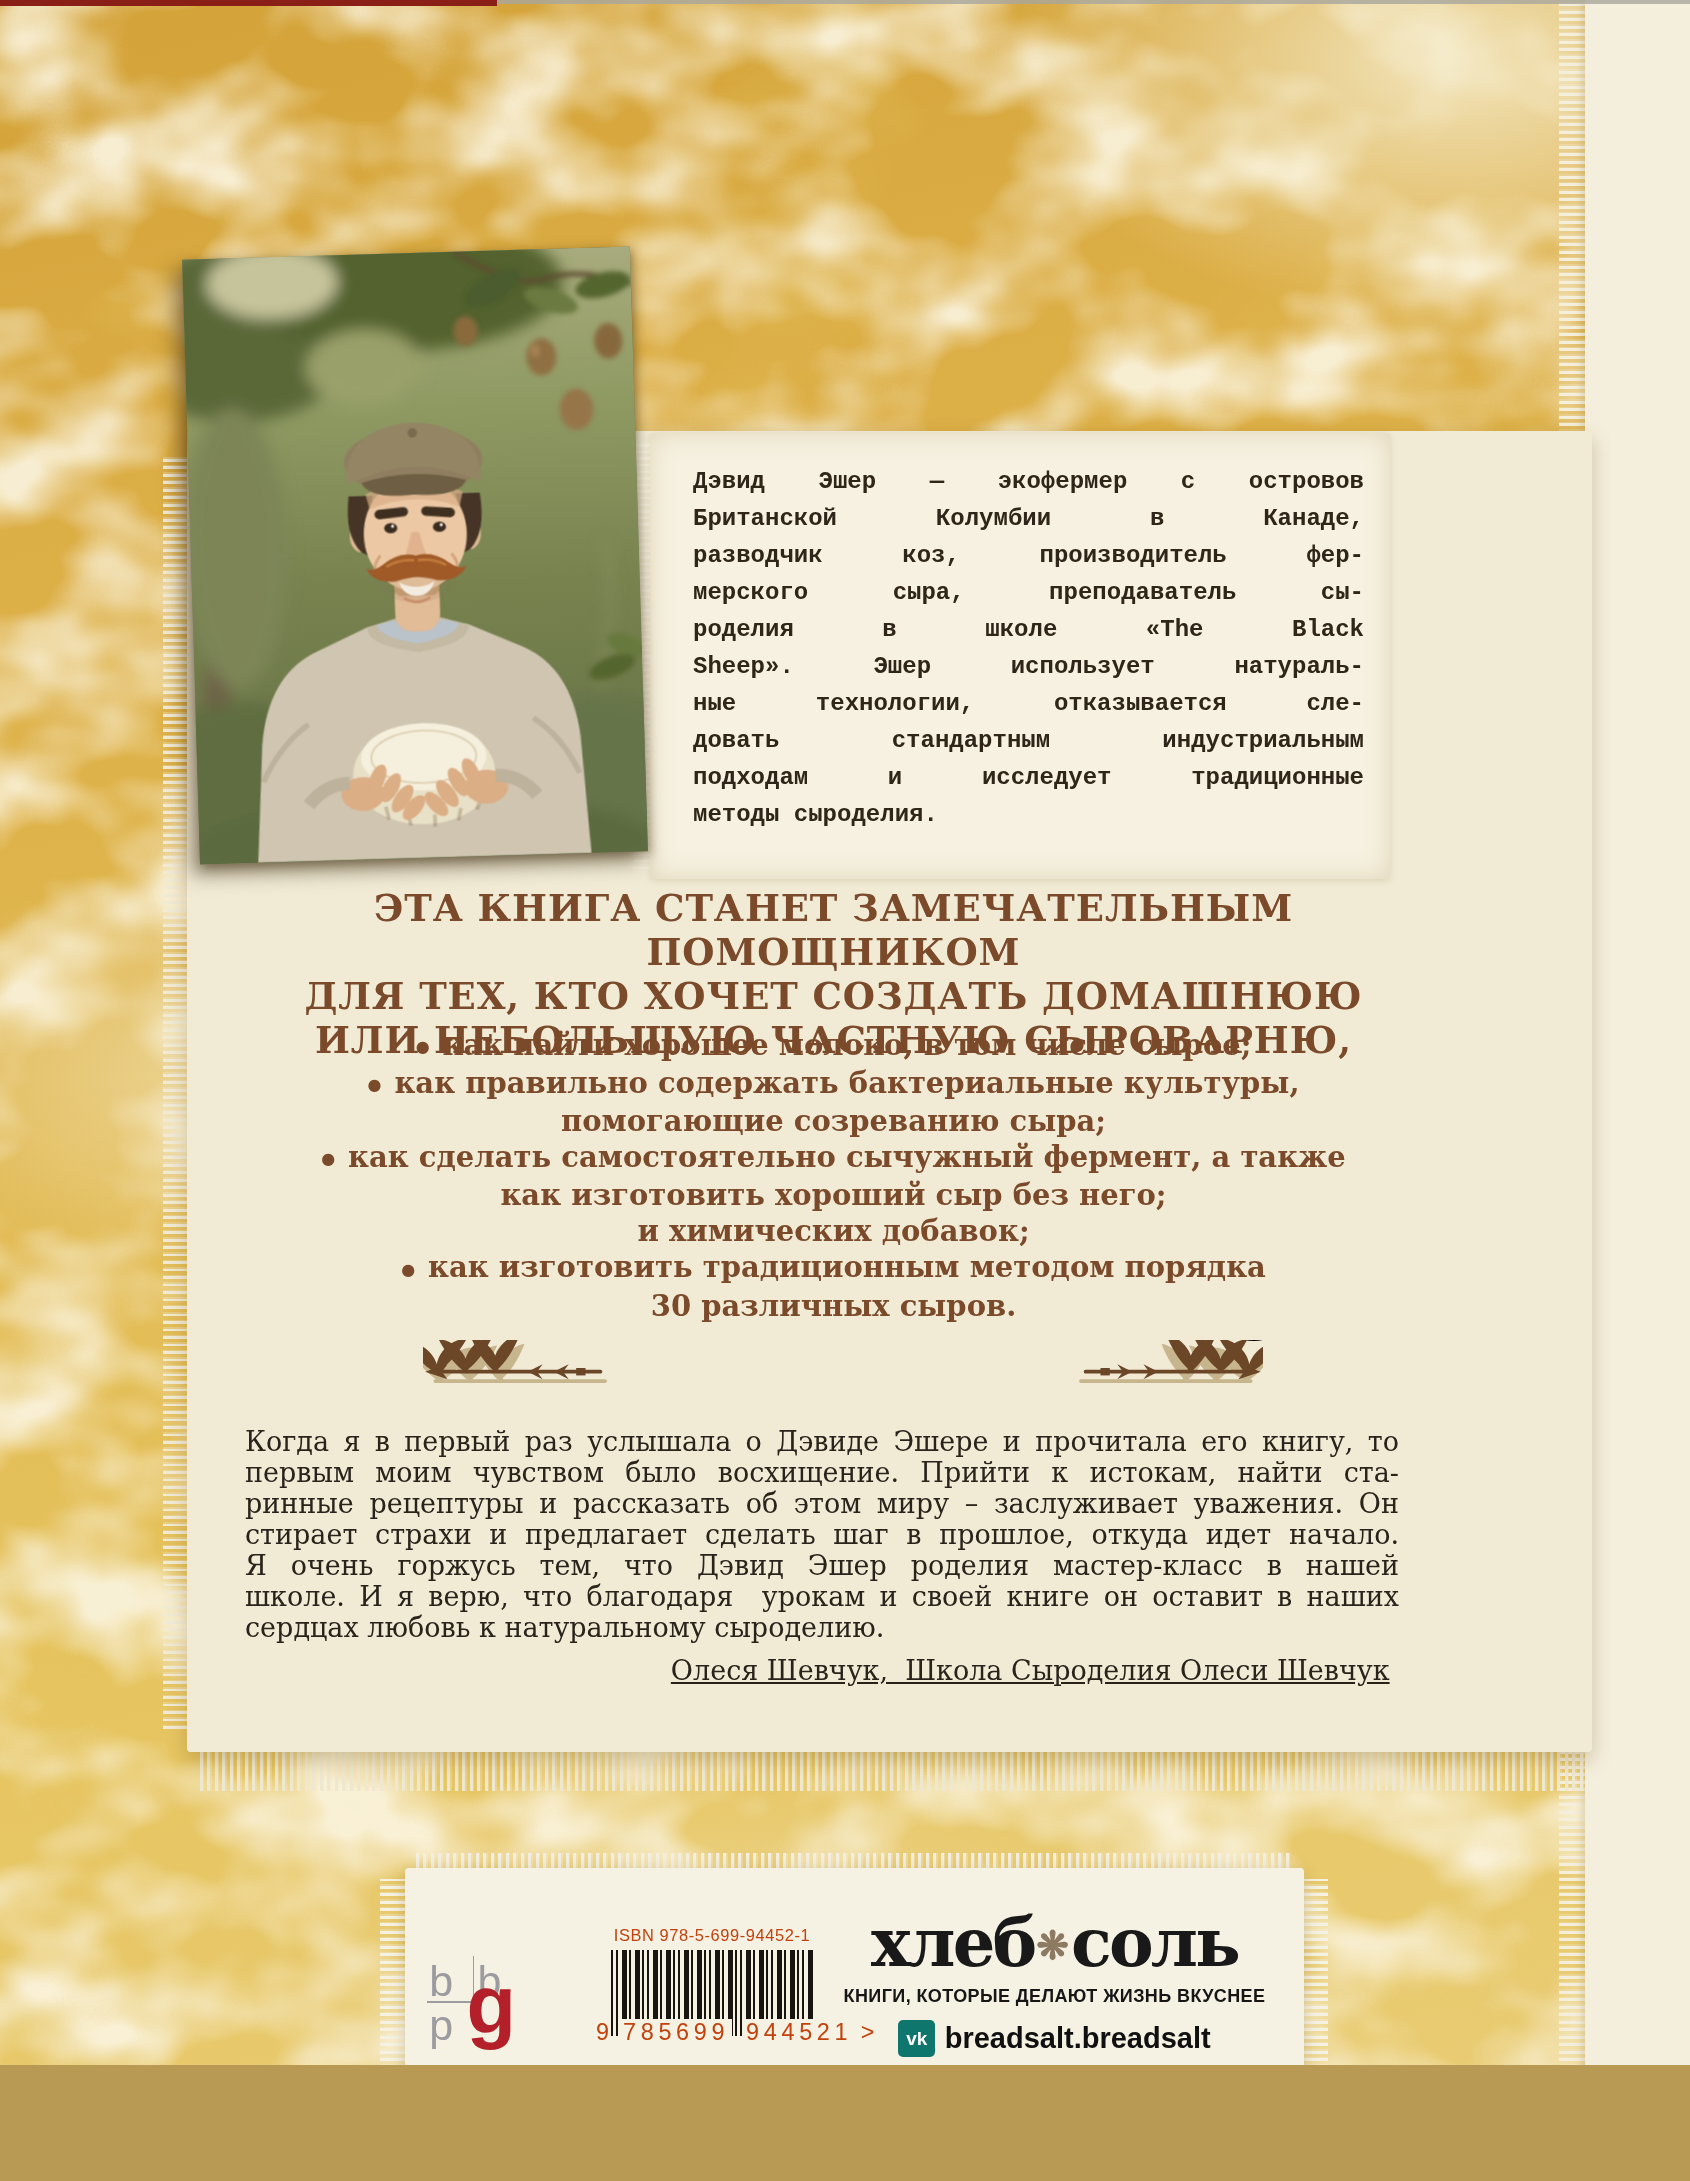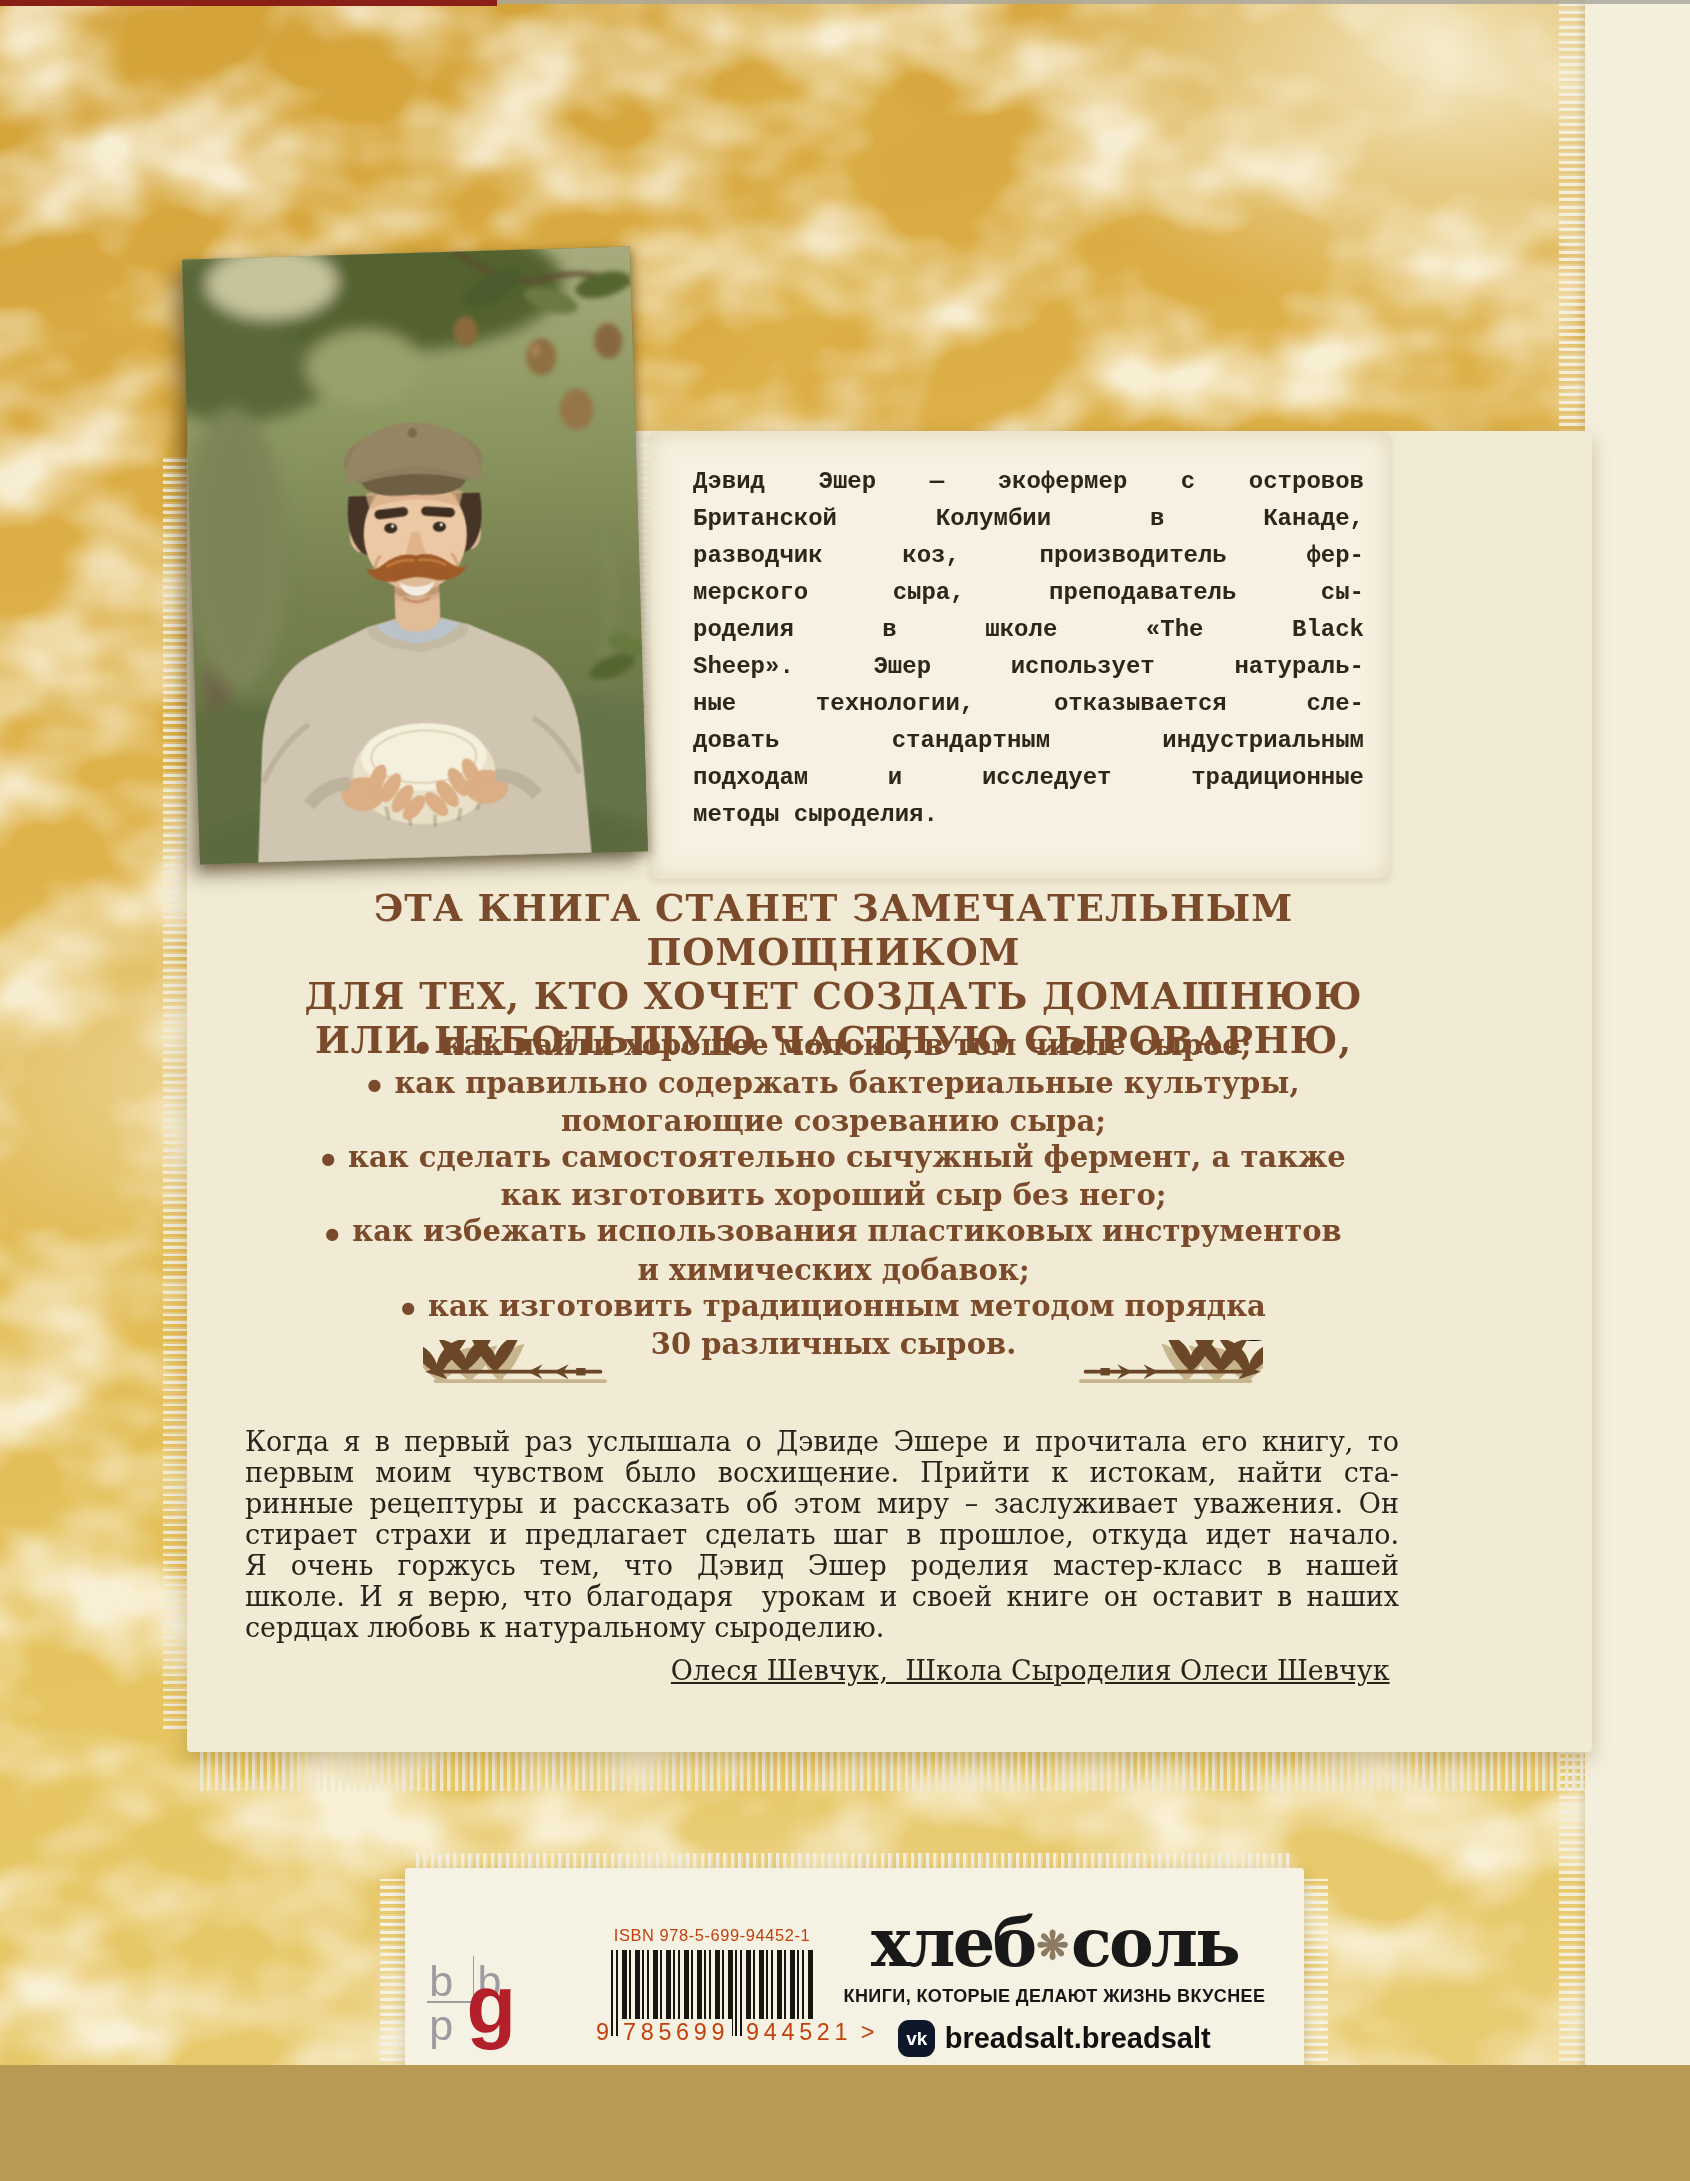--- a/index.html
+++ b/index.html
@@ -95,21 +95,21 @@
   .bc-digits .g{background:#f6f2e3;padding:0 2.8px;letter-spacing:4.7px;}
   .bc-digits .d1{margin-right:9.4px;background:#f6f2e3;padding:0 1.9px;}
   .bc-digits .g2{margin-left:11.2px;}
   .bc-digits .sfx{margin-left:5.6px;background:#f6f2e3;}
   
   .publisher{position:absolute;left:438px;top:37px;width:423px;text-align:center;color:#191919;}
   .brand{font-family:"DejaVu Serif",serif;font-weight:bold;font-size:67px;line-height:75px;letter-spacing:-2.8px;}
   .brand .flower{display:inline-block;font-size:39px;color:#8d7a62;vertical-align:7.5px;letter-spacing:0;margin:0 1.9px;}
   .tagline{font-family:"Liberation Sans",sans-serif;font-weight:bold;font-size:18px;letter-spacing:0.4px;margin-top:3.7px;color:#161616;}
   .vk-row{margin-top:13px;display:flex;align-items:center;justify-content:center;gap:9.4px;}
-  .vk-badge{width:37px;height:37px;border-radius:11px;background:#0f172a;color:#fff;
+  .vk-badge{width:37px;height:37px;border-radius:5px;background:#0f766e;color:#fff;
      display:flex;align-items:center;justify-content:center;
      font-family:"Liberation Sans",sans-serif;font-weight:bold;font-size:19px;}
   .vk-handle{font-family:"Liberation Sans",sans-serif;font-weight:bold;font-size:29px;color:#101010;}
   
   .edge-top{position:absolute;left:0;top:0;width:1690px;height:3.7px;background:rgba(168,166,158,.8);}
   .edge-top-red{position:absolute;left:0;top:0;width:497px;height:5.6px;background:#8a1f18;}
   .edge-bottom{position:absolute;left:0;top:2170px;width:1690px;height:11.2px;background:rgba(226,223,211,.9);}
 </style>
 </head>
 <body>
@@ -254,21 +254,20 @@
     <div>ДЛЯ ТЕХ, КТО ХОЧЕТ СОЗДАТЬ ДОМАШНЮЮ</div>
     <div>ИЛИ НЕБОЛЬШУЮ ЧАСТНУЮ СЫРОВАРНЮ,</div>
   </div>
 
   <div class="bullets">
     <div class="bullet-line with-dot">как найти хорошее молоко, в том числе сырое;</div>
     <div class="bullet-line with-dot">как правильно содержать бактериальные культуры,</div>
     <div class="bullet-line">помогающие созреванию сыра;</div>
     <div class="bullet-line with-dot">как сделать самостоятельно сычужный фермент, а также</div>
     <div class="bullet-line">как изготовить хороший сыр без него;</div>
-    <div class="bullet-line with-dot">как избежать использования пластиковых инструментов</div>
     <div class="bullet-line">и химических добавок;</div>
     <div class="bullet-line with-dot">как изготовить традиционным методом порядка</div>
     <div class="bullet-line">30 различных сыров.</div>
   </div>
 
   <svg class="laurel left" viewBox="0 0 200 74">
     <defs>
       <path id="leafL" d="M0,0 C10,-15 32,-19 48,-8 C32,-1 12,3 0,0 Z"></path>
     </defs>
     <g fill="#bda87c" opacity="0.8" transform="translate(5,8)">

